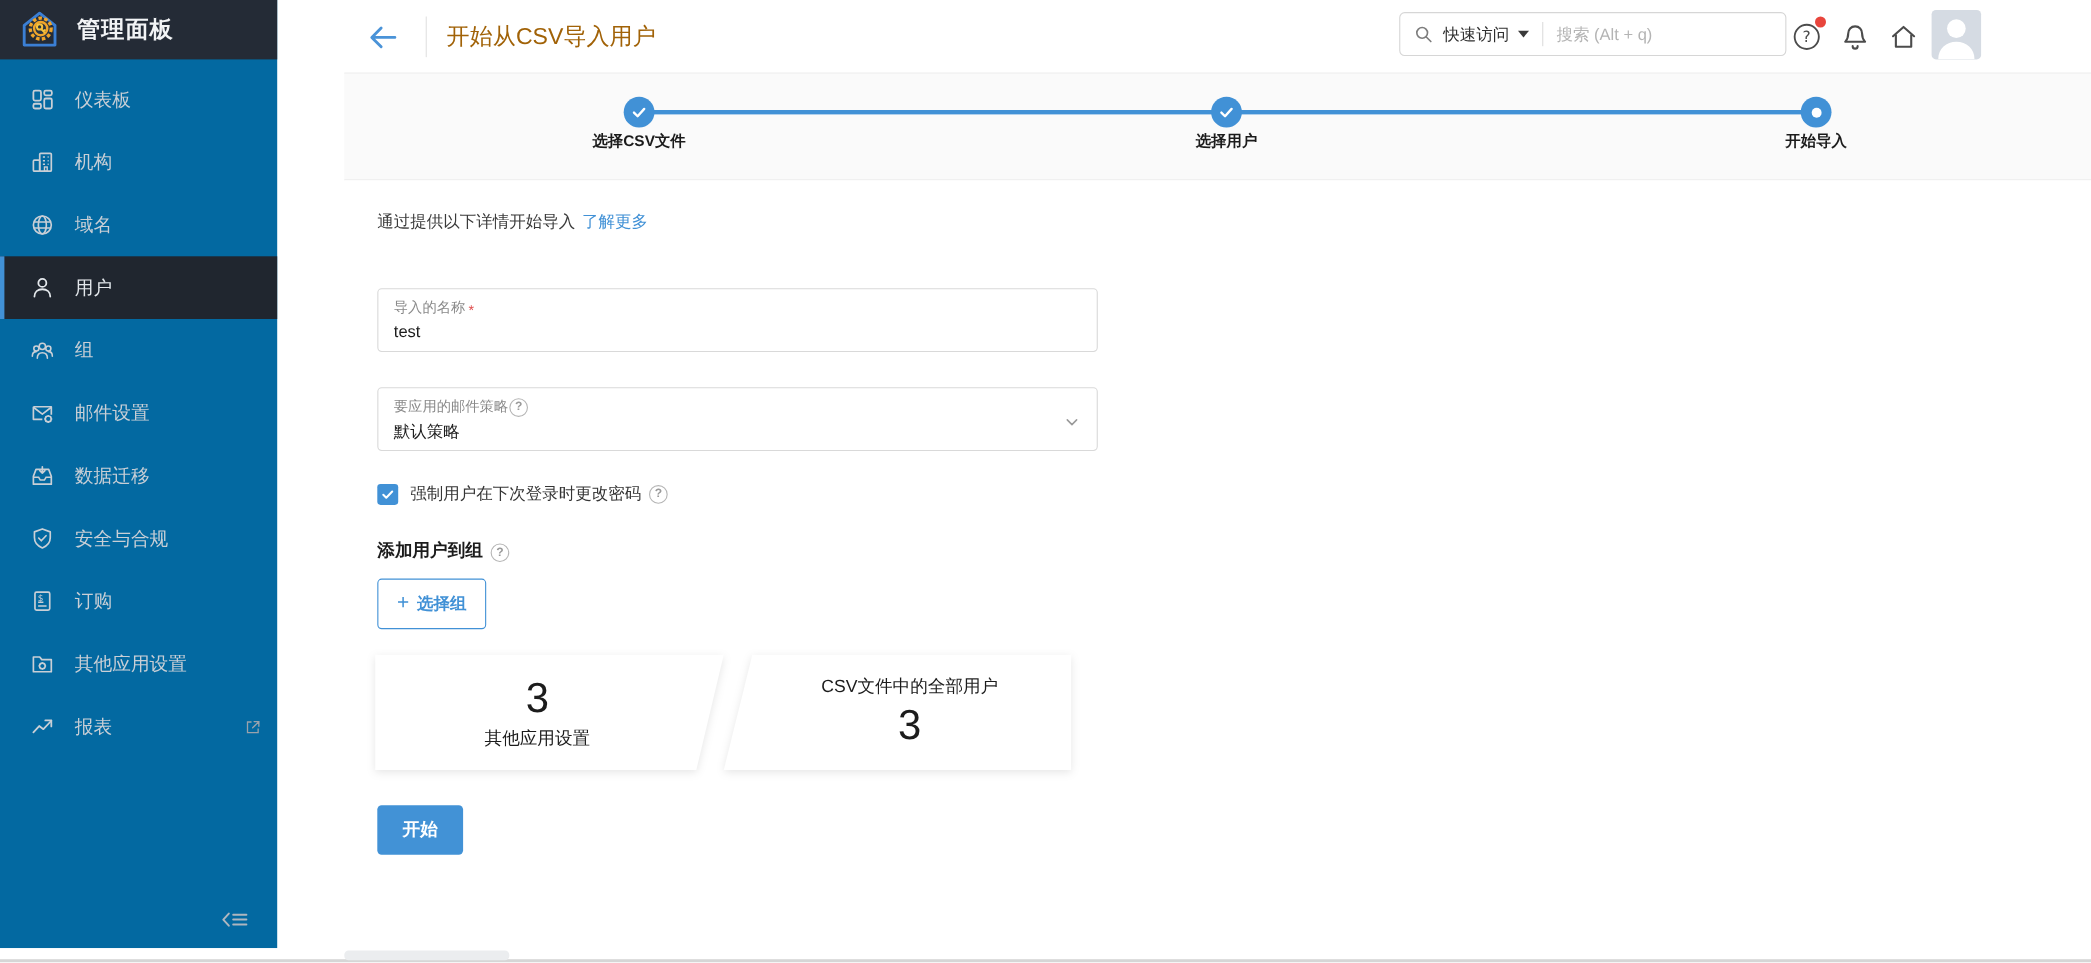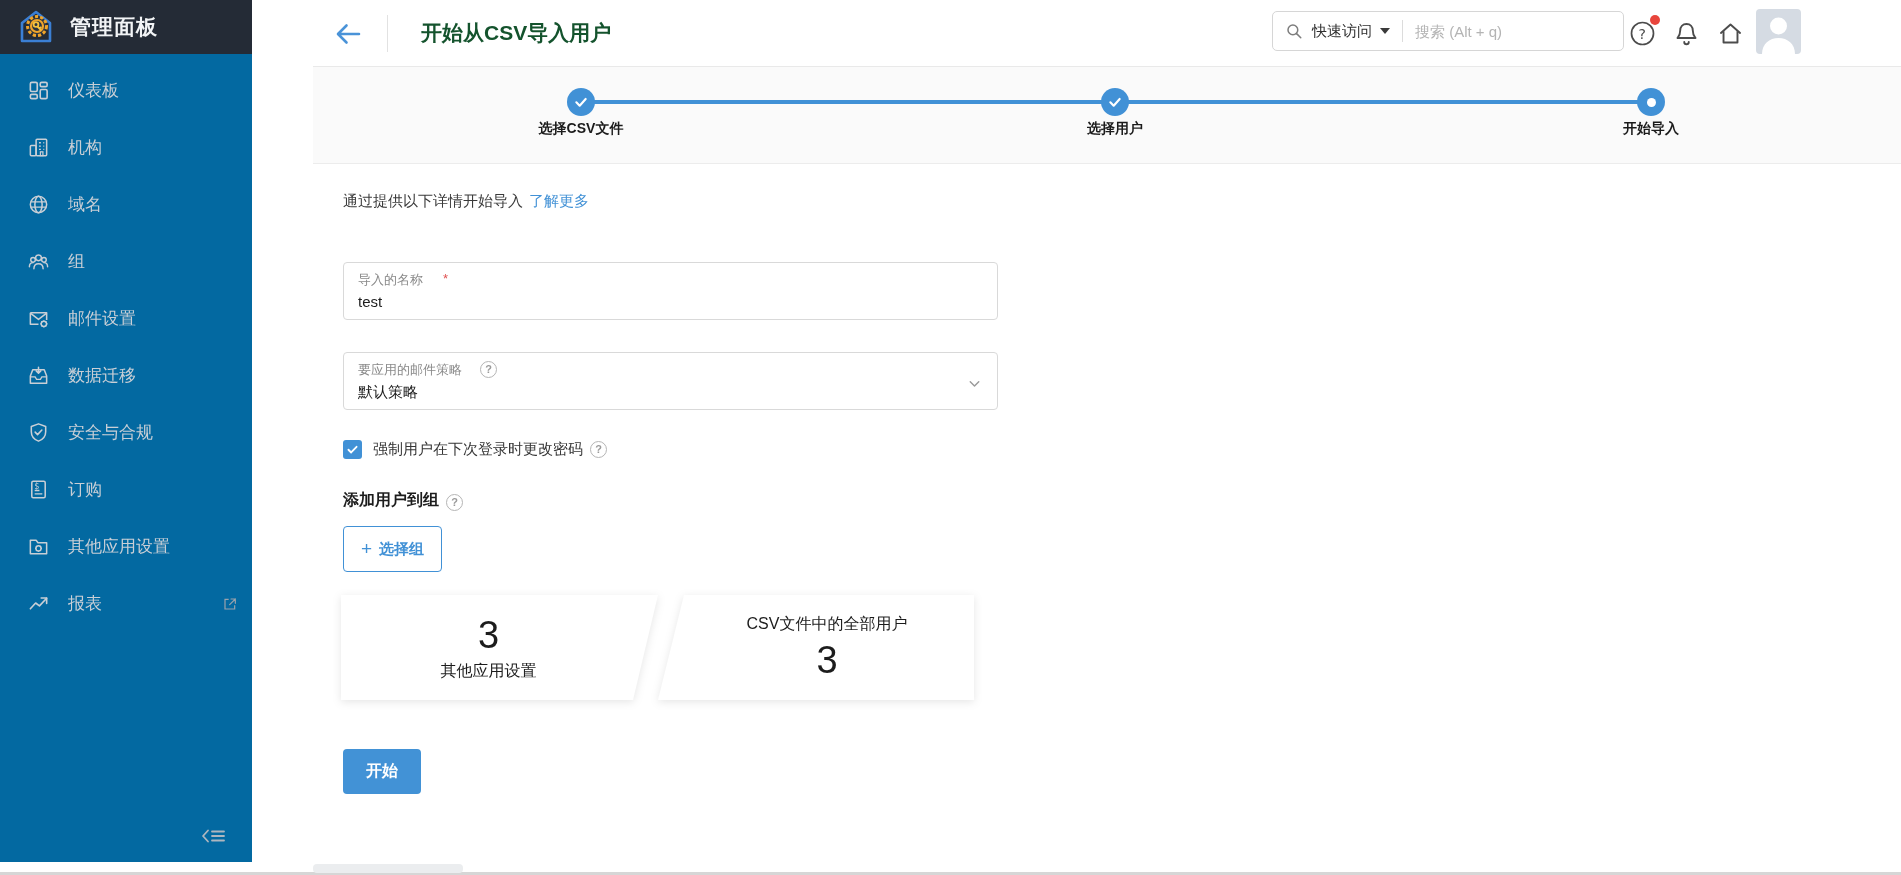--- a/index.html
+++ b/index.html
@@ -18,21 +18,21 @@
   .side-item.active { background:#20262f; }
   .side-item.active::before { content:""; position:absolute; left:0; top:0; bottom:0; width:4px; background:#4191d6; }
   .side-item.active .lbl { color:#e4e8ec; }
   .side-item .ext { position:absolute; right:14px; top:50%; margin-top:-8px; }
   .collapse-btn { position:absolute; right:22px; bottom:12px; width:30px; height:26px; cursor:pointer; }
 
   
   .topbar { position:absolute; left:313px; right:0; top:0; height:67px; background:#fff; border-bottom:1px solid #e9e9e9; }
   .back-btn { position:absolute; left:20px; top:19px; width:30px; height:30px; cursor:pointer; }
   .title-divider { position:absolute; left:74px; top:15px; width:1px; height:37px; background:#e2e2e2; }
-  .page-title { position:absolute; left:108px; top:0; height:66px; display:flex; align-items:center; font-size:21px; font-weight:700; color:#14532d; }
+  .page-title { position:absolute; left:93px; top:0; height:66px; display:flex; align-items:center; font-size:21px; font-weight:400; color:#a16207; }
   .searchbar { position:absolute; left:959px; top:11px; width:352px; height:40px; border:1px solid #d6d6d6; border-radius:5px; display:flex; align-items:center; padding:0 12px; background:#fff; }
   .qa-label { font-size:15px; color:#2f2f2f; margin-left:9px; cursor:pointer; }
   .caret-down { width:0; height:0; border-left:5px solid transparent; border-right:5px solid transparent; border-top:6px solid #3a3a3a; margin-left:8px; cursor:pointer; }
   .sb-divider { width:1px; height:22px; background:#dcdcdc; margin:0 12px; }
   .searchbar input { border:none; outline:none; font-size:15px; color:#333; width:170px; font-family:inherit; }
   .searchbar input::placeholder { color:#b4b4b4; }
   .top-icon { position:absolute; top:20px; width:28px; height:28px; cursor:pointer; }
   .help-wrap { left:1316px; }
   .red-dot { position:absolute; right:-3px; top:-5px; width:10px; height:10px; border-radius:50%; background:#e8453c; }
   .bell-wrap { left:1360px; }
@@ -45,21 +45,21 @@
   .step-dot { position:absolute; top:21px; width:28px; height:28px; border-radius:50%; background:#4191d6; display:flex; align-items:center; justify-content:center; }
   .step-dot .inner-dot { width:9px; height:9px; border-radius:50%; background:#fff; }
   .step-label { position:absolute; top:53px; width:220px; text-align:center; font-size:14px; font-weight:700; color:#1b1b1b; }
 
   
   .content { position:absolute; left:313px; right:0; top:164px; bottom:0; background:#fff; }
   .intro { position:absolute; left:30px; top:28px; font-size:15px; color:#3a3a3a; }
   .intro a { color:#4191d6; text-decoration:none; margin-left:6px; cursor:pointer;font-family:Liberation Mono, monospace; }
 
   .fieldbox { position:absolute; left:30px; width:655px; height:58px; border:1px solid #d9d9d9; border-radius:4px; background:#fff; padding:8px 14px; }
-  .fieldbox .flabel { font-size:13px; color:#8a8a8a; display:flex; align-items:flex-start; gap:18px; }
+  .fieldbox .flabel { font-size:13px; color:#8a8a8a; display:flex; align-items:flex-end; gap:1px; }
   .fieldbox .req { color:#e05252; margin-left:2px; }
   .fieldbox .fvalue { font-size:15px; color:#1c1c1c; margin-top:4px; }
   .select-chevron { position:absolute; right:14px; top:22px; }
 
   .q-icon { display:inline-block; width:17px; height:17px; border:1px solid #b5b5b5; border-radius:50%; color:#9a9a9a; font-size:11px; line-height:15px; text-align:center; font-weight:700; }
 
   .cb-row { position:absolute; left:30px; top:276px; display:flex; align-items:center; gap:11px; }
   .checkbox { width:19px; height:19px; background:#4191d6; border-radius:3px; display:flex; align-items:center; justify-content:center; cursor:pointer; }
   .cb-label { font-size:15px; color:#353535; display:flex; align-items:center; gap:7px; }
 
@@ -73,21 +73,21 @@
   .card1 { left:28px; width:317px; }
   .card1 .stat-shape { clip-path:polygon(0 0, 100% 0, calc(100% - 25px) 100%, 0 100%); }
   .card2 { left:345px; width:316px; }
   .card2 .stat-shape { clip-path:polygon(26px 0, 100% 0, 100% 100%, 0 100%); }
   .stat-content { position:relative; height:100%; display:flex; flex-direction:column; align-items:center; justify-content:center; gap:4px; }
   .card1 .stat-content { padding-right:22px; }
   .card2 .stat-content { padding-left:22px; }
   .stat-num { font-size:38px; color:#1c1c1c; }
   .stat-lbl { font-size:16px; color:#1c1c1c; }
 
-  .start-btn { position:absolute; left:30px; top:568px; width:78px; height:45px; background:#4292d6; border:none; border-radius:4px; color:#fff; font-size:16px; font-weight:700; cursor:pointer; font-family:inherit;margin-top:17px; }
+  .start-btn { position:absolute; left:30px; top:568px; width:78px; height:45px; background:#4292d6; border:none; border-radius:4px; color:#fff; font-size:16px; font-weight:700; cursor:pointer; font-family:inherit; }
 
   
   .bottom-strip { position:absolute; left:0; right:0; bottom:0; height:13px; background:#fff; border-bottom:3px solid #d6d6d6; }
   .hscroll-thumb { position:absolute; left:313px; top:2px; width:150px; height:9px; background:#ebedef; border-radius:4px; }
 
   svg { display:block; }
 </style>
 </head>
 <body>
 
@@ -135,20 +135,29 @@
       <span class="icon">
         <svg width="23" height="23" viewBox="0 0 24 24" fill="none" stroke="#c9cfd6" stroke-width="1.6">
           <circle cx="12" cy="12" r="8.5"></circle>
             <ellipse cx="12" cy="12" rx="3.8" ry="8.5"></ellipse>
           <path d="M4 9.2h16 M4 14.8h16" stroke-width="1.4"></path>
         </svg>
       </span>
       <span class="lbl">域名</span>
     </div>
 
+    <div class="side-item active">
+      <span class="icon">
+        <svg width="23" height="23" viewBox="0 0 24 24" fill="none" stroke="#e4e8ec" stroke-width="1.7">
+          <circle cx="12" cy="7.5" r="3.8"></circle>
+          <path d="M4.5 20.5c0-4.4 3.2-7 7.5-7s7.5 2.6 7.5 7" stroke-linecap="round"></path>
+        </svg>
+      </span>
+      <span class="lbl">用户</span>
+    </div>
 
     <div class="side-item">
       <span class="icon">
         <svg width="23" height="23" viewBox="0 0 24 24" fill="none" stroke="#c9cfd6" stroke-width="1.5">
           <circle cx="12" cy="8.2" r="3"></circle>
             <circle cx="6.3" cy="10.3" r="2.4"></circle>
             <circle cx="17.7" cy="10.3" r="2.4"></circle>
           <path d="M7.2 19.5c0-3.2 2-5.2 4.8-5.2s4.8 2 4.8 5.2" stroke-linecap="round"></path>
           <path d="M2.5 17.5c0-2.7 1.6-4.3 3.8-4.3 M21.5 17.5c0-2.7-1.6-4.3-3.8-4.3" stroke-linecap="round"></path>
         </svg>

